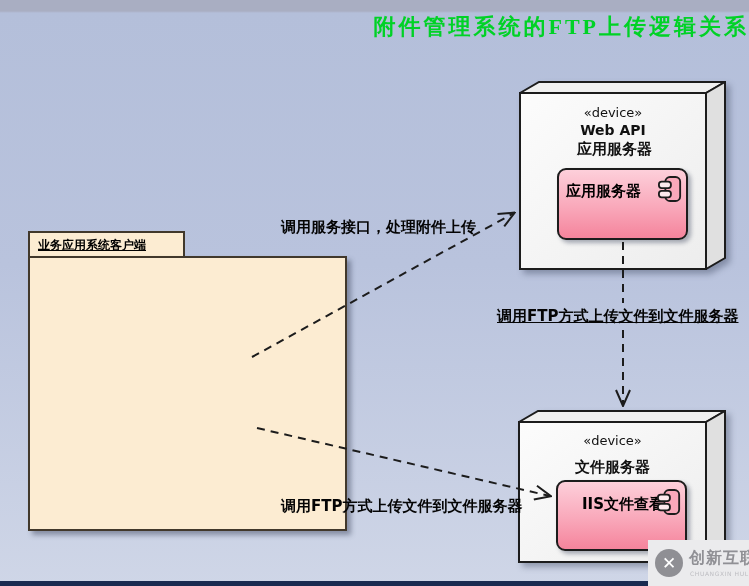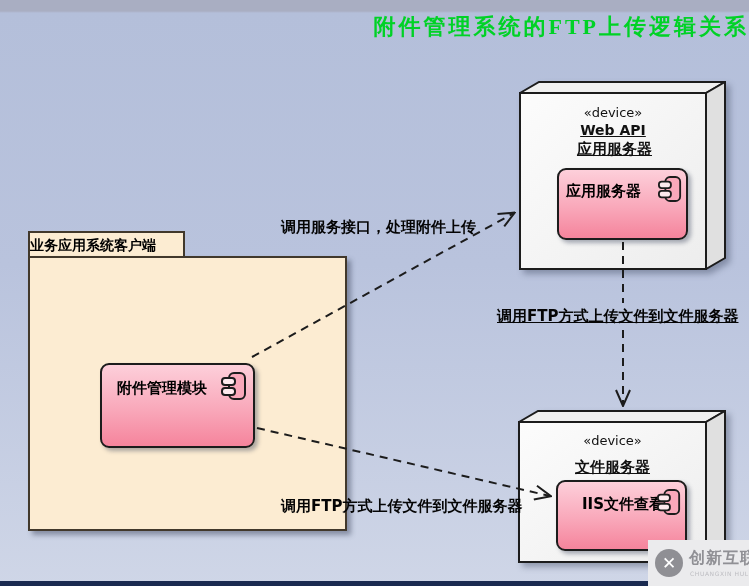--- a/index.html
+++ b/index.html
@@ -11,41 +11,41 @@
   
   .title{
     position:absolute;top:12px;left:0;width:100%;text-align:right;
     font-size:22px;font-weight:bold;color:#00d226;letter-spacing:3px;white-space:nowrap;font-family:Liberation Serif, serif;
   }
   
   .pkg-tab{
     position:absolute;left:28px;top:231px;width:157px;height:26px;box-sizing:border-box;
     background:#fcecd2;border:2px solid #41382b;border-bottom:none;z-index:1;
   }
-  .pkg-tab .lbl{font-size:14px;font-weight:bold;color:#000;line-height:24px;white-space:nowrap;}
+  .pkg-tab .lbl{font-size:12px;font-weight:bold;color:#000;line-height:24px;padding-left:8px;white-space:nowrap;text-decoration:underline;}
   .pkg-body{
     position:absolute;left:28px;top:256px;width:319px;height:275px;box-sizing:border-box;
     background:#fcecd2;border:2px solid #41382b;z-index:1;
     box-shadow:4px 4px 5px rgba(50,60,85,.45);
   }
   
   .comp{
     position:absolute;box-sizing:border-box;z-index:3;
     border:2px solid #1c1c1c;border-radius:9px;
     background:linear-gradient(180deg,#fdcfda 0%,#f9a8ba 55%,#f5849c 100%);
     box-shadow:3px 3px 4px rgba(50,60,85,.4);
   }
   .comp .clabel{position:absolute;font-size:15px;font-weight:bold;color:#000;white-space:nowrap;}
   .comp .cicon{position:absolute;}
   
   .node{position:absolute;z-index:2;}
   .node svg{display:block;filter:drop-shadow(4px 4px 3px rgba(50,60,85,.4));}
   .node .ntext{position:absolute;text-align:center;color:#111;white-space:nowrap;}
   .stereo{font-size:13px;}
-  .nname{font-size:15px;font-weight:bold;text-decoration:underline;}
+  .nname{font-size:15px;font-weight:bold;}
   
   .arrows{position:absolute;left:0;top:0;z-index:4;pointer-events:none;}
   
   .elabel{position:absolute;font-size:15px;font-weight:bold;color:#050505;white-space:nowrap;z-index:5;}
   
   .bottombar{position:absolute;left:0;bottom:0;width:100%;height:5px;background:#1a2a50;z-index:6;}
   .wm{
     position:absolute;left:648px;top:540px;width:101px;height:46px;background:#ebebed;z-index:10;
   }
   .wm-circle{
@@ -60,30 +60,20 @@
 
 <div class="canvas">
 
   <div class="title">附件管理系统的FTP上传逻辑关系</div>
 
   <div class="pkg-tab">
     <div class="lbl">业务应用系统客户端</div>
   </div>
   <div class="pkg-body"></div>
 
-  <div class="comp" style="left:100px;top:363px;width:155px;height:85px;">
-    <div class="clabel" style="left:15px;top:14px;">附件管理模块</div>
-    <span class="cicon" style="right:6px;top:6px;">
-      <svg width="26" height="30" viewBox="0 0 26 30">
-        <rect x="8" y="2" width="16" height="26" rx="5" fill="#f9a8ba" stroke="#1c1c1c" stroke-width="2"></rect>
-        <rect x="1" y="7" width="13" height="7" rx="3" fill="#fde9ed" stroke="#1c1c1c" stroke-width="2"></rect>
-        <rect x="1" y="17" width="13" height="7" rx="3" fill="#fde9ed" stroke="#1c1c1c" stroke-width="2"></rect>
-      </svg>
-    </span>
-  </div>
 
   <div class="node" style="left:519px;top:81px;width:207px;height:189px;">
     <svg width="207" height="189" viewBox="0 0 207 189">
       <defs>
         <linearGradient id="faceg1" x1="0" y1="0" x2="1" y2="1">
           <stop offset="0" stop-color="#fcfcfc"></stop>
             <stop offset="1" stop-color="#ededed"></stop>
         </linearGradient>
       </defs>
       <polygon points="1,12 20,1 206,1 187,12" fill="#f0f0f0" stroke="#1c1c1c" stroke-width="2"></polygon>

